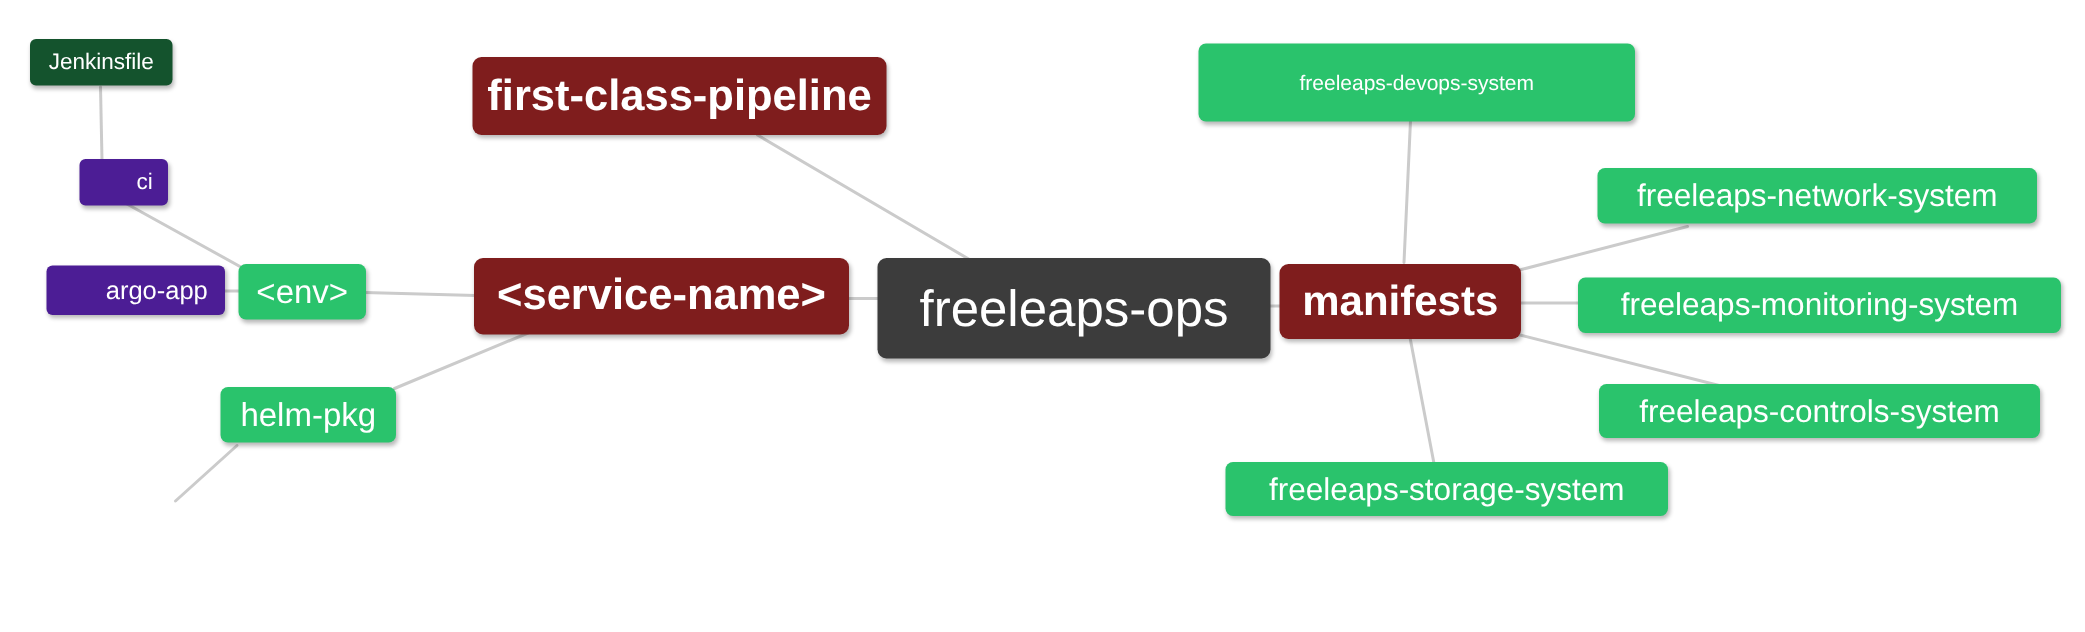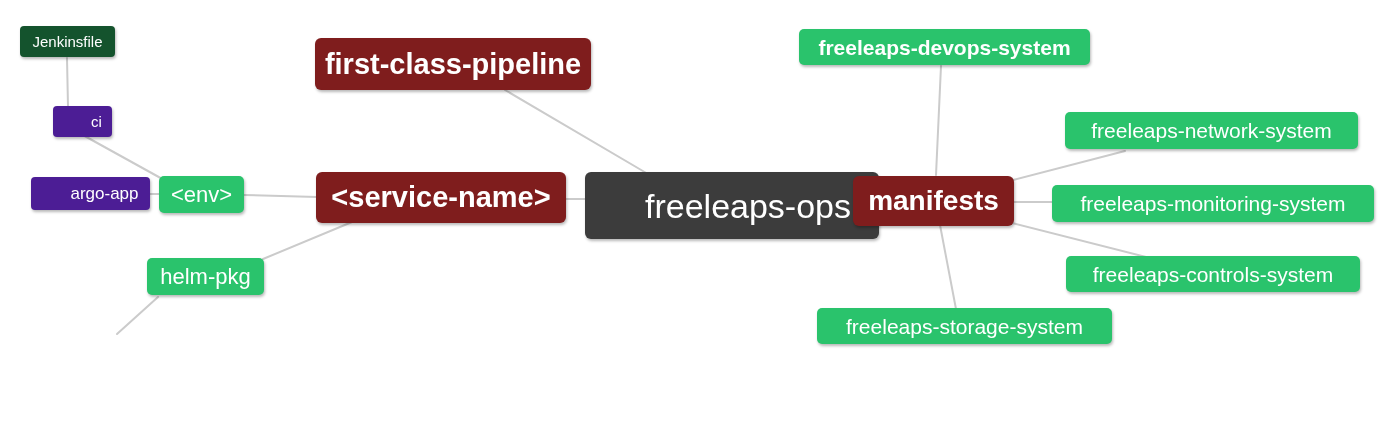--- a/index.html
+++ b/index.html
@@ -39,34 +39,34 @@
     box-shadow: 1px 2px 3px rgba(0,0,0,0.28);
     cursor: pointer;
     line-height: 1;
     user-select: none;
   }
   
   .c-blue   { background: #7f1d1d; font-weight: bold; }
   .c-green  { background: #2ac36c; }
   .c-orange { background: #14532d; }
   .c-red    { background: #4c1d95; padding-left: 28px; }
-  .c-dark   { background: #3c3c3c; padding-left: 32px; }
+  .c-dark   { background: #3c3c3c; }
 
   
   .n-jenkinsfile   { left: 20px;  top: 26px;  width: 95px;  height: 31px; font-size: 15px; border-radius: 4px; }
   .n-ci            { left: 53px;  top: 106px; width: 31px;  height: 31px; font-size: 15px; border-radius: 4px; }
   .n-argo-app      { left: 31px;  top: 177px; width: 91px;  height: 33px; font-size: 17px; border-radius: 4px; }
   .n-env           { left: 159px; top: 176px; width: 85px;  height: 37px; font-size: 22px; }
   .n-helm-pkg      { left: 147px; top: 258px; width: 117px; height: 37px; font-size: 22px; }
   .n-values        { left: 8px;   top: 333px; width: 169px; height: 34px; font-size: 17px; border-radius: 4px; }
   .n-pipeline      { left: 315px; top: 38px;  width: 276px; height: 52px; font-size: 29px; border-radius: 6px; }
   .n-service       { left: 316px; top: 172px; width: 250px; height: 51px; font-size: 29px; border-radius: 6px; }
   .n-ops           { left: 585px; top: 172px; width: 262px; height: 67px; font-size: 34px; border-radius: 6px; }
   .n-manifests     { left: 853px; top: 176px; width: 161px; height: 50px; font-size: 28px; border-radius: 6px; }
-  .n-devops        { left: 799px; top: 29px;  width: 291px; height: 36px; font-size: 21px; font-weight: bold; }
+  .n-devops        { left: 799px; top: 29px;  width: 291px; height: 52px; font-size: 14px; }
   .n-network       { left: 1065px;top: 112px; width: 293px; height: 37px; font-size: 21px; }
   .n-monitoring    { left: 1052px;top: 185px; width: 322px; height: 37px; font-size: 21px; }
   .n-controls      { left: 1066px;top: 256px; width: 294px; height: 36px; font-size: 21px; }
   .n-storage       { left: 817px; top: 308px; width: 295px; height: 36px; font-size: 21px; }
 </style>
 </head>
 <body>
 
 <div class="canvas">
 

